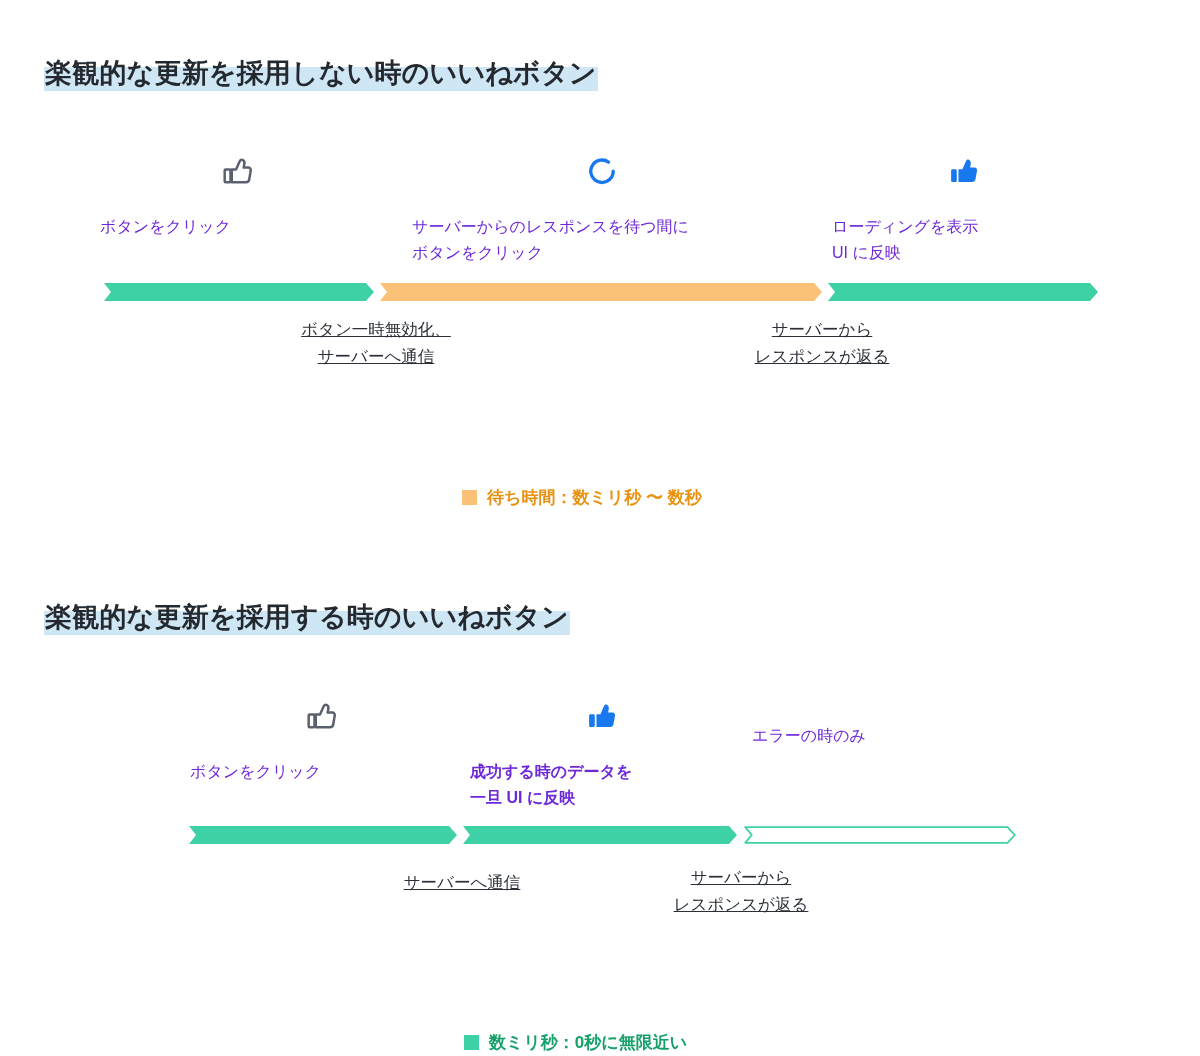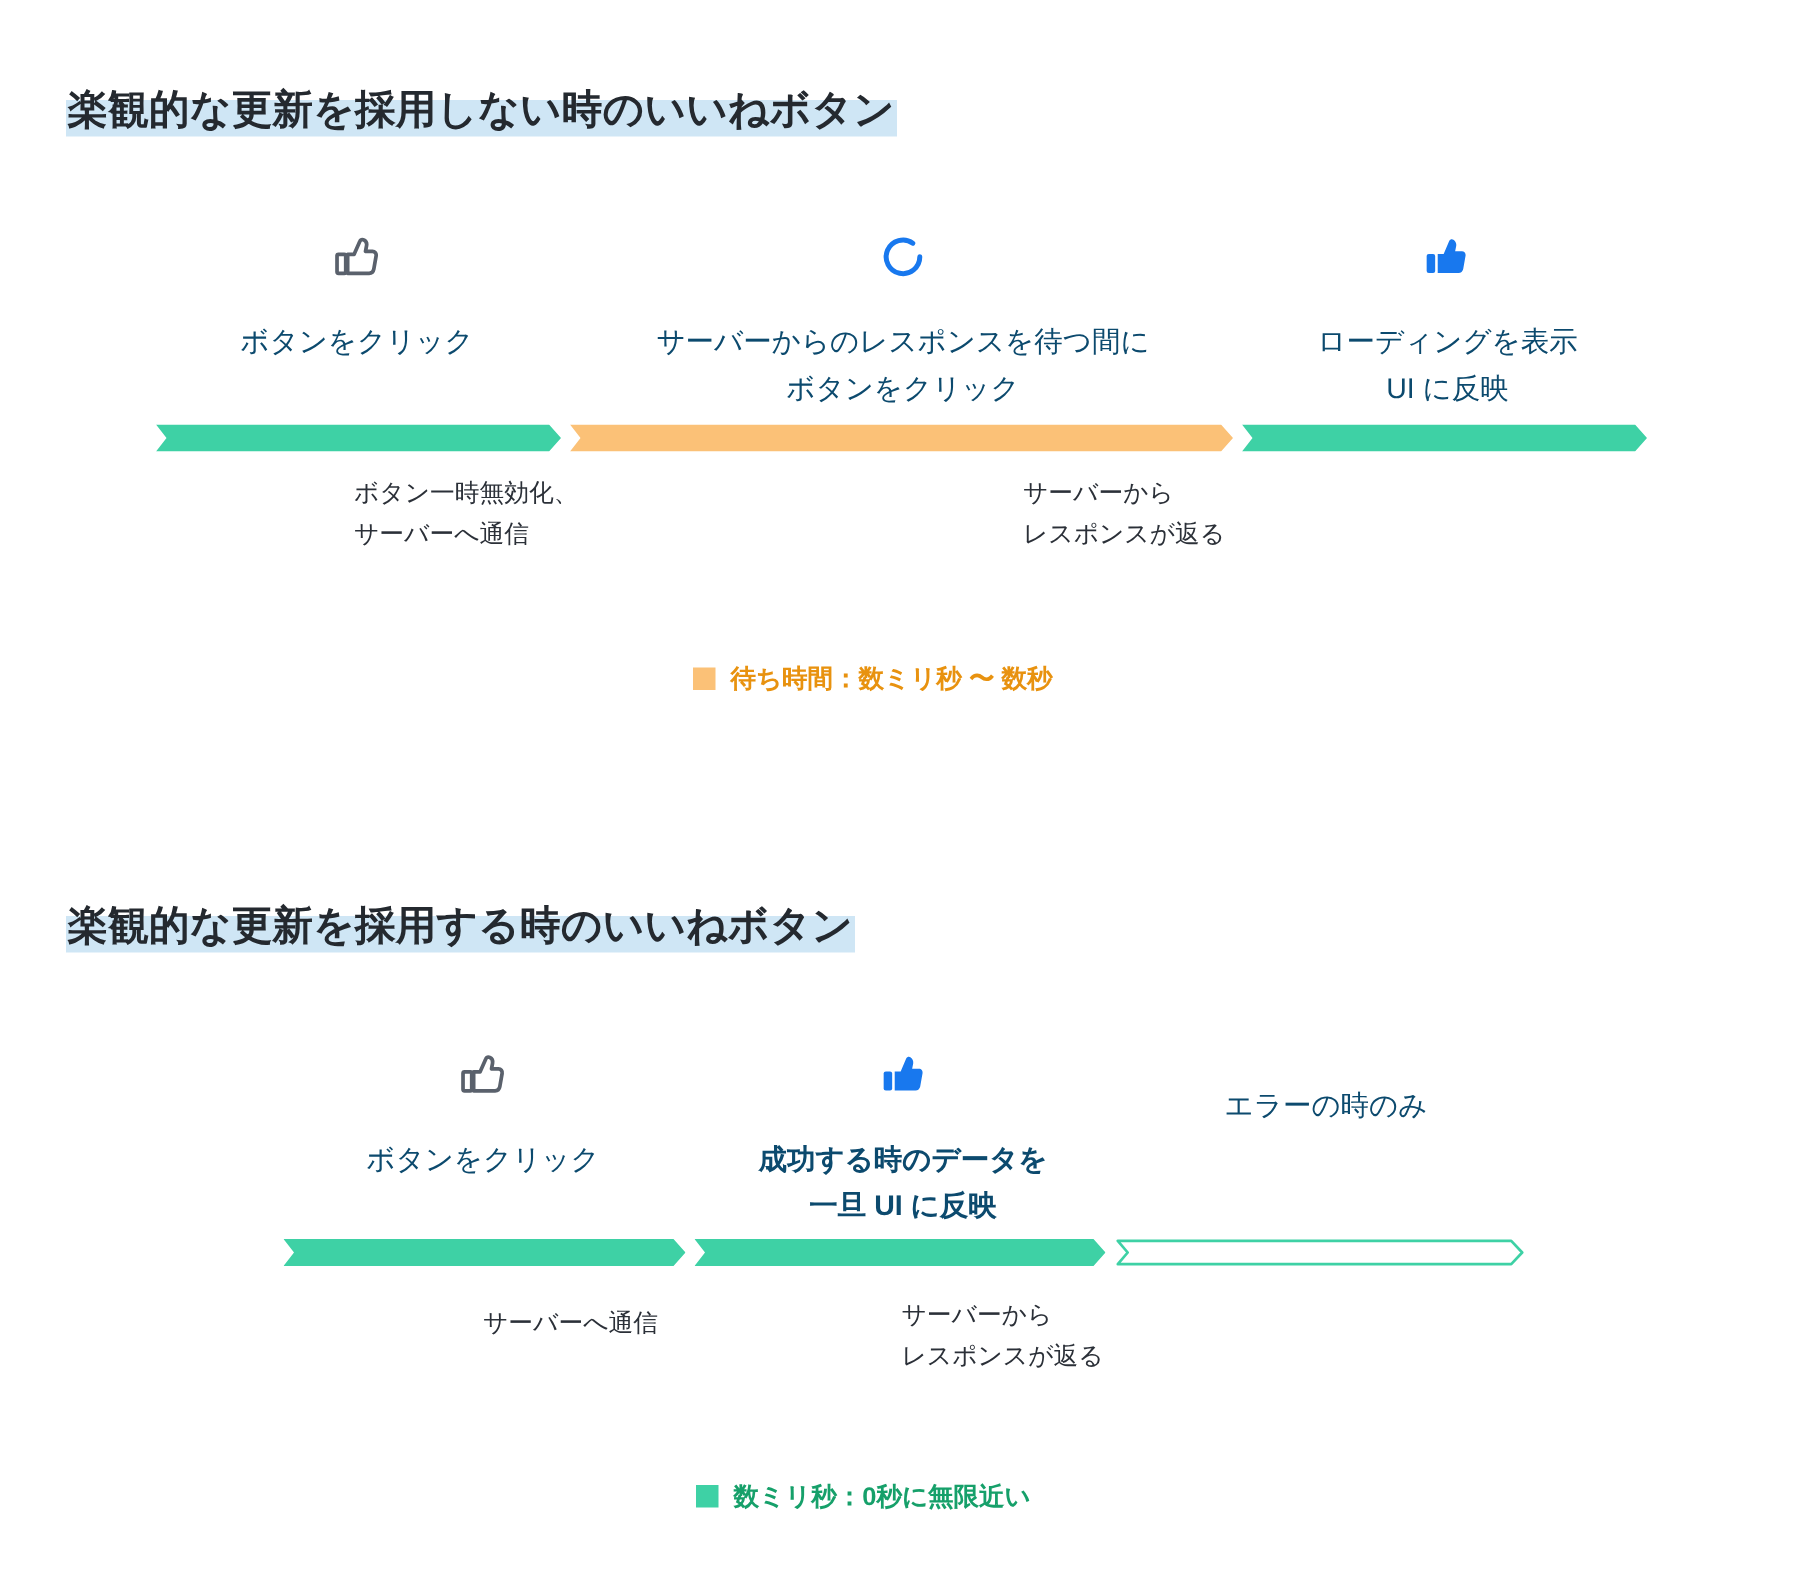--- a/index.html
+++ b/index.html
@@ -48,49 +48,52 @@
     width: 60px;
     height: 44px;
     display: flex;
     align-items: center;
     justify-content: center;
   }
   .icon-wrap svg { display: block; }
 
   .step-label {
     position: absolute;
+    text-align: left;
+    font-size: 16px;
+    line-height: 1.62;
+    color: #6d28d9;
+    white-space: nowrap;
+  }
+  .bar {
+    position: absolute;
+    height: 18px;
+  }
+  .bar svg { display: block; width: 100%; height: 100%; }
+
+  .bar-label {
+    position: absolute;
     text-align: center;
-    font-size: 19px;
-    line-height: 1.62;
-    color: #0c4a6e;
-    white-space: nowrap;
-  }
-  .bar {
-    position: absolute;
-    height: 18px;
-  }
-  .bar svg { display: block; width: 100%; height: 100%; }
-
-  .bar-label {
-    position: absolute;
     font-size: 16.5px;
     line-height: 1.62;
     color: #2b3038;
     white-space: nowrap;
+    text-decoration: underline;
   }
 
   
   .legend {
     position: absolute;
     display: flex;
     align-items: center;
     gap: 10px;
     font-size: 17px;
     font-weight: bold;
     white-space: nowrap;
+    margin-top: 45px;
   }
   .legend .swatch {
     width: 15px;
     height: 15px;
     display: inline-block;
     flex: 0 0 auto;
   }
   .legend.orange { color: #e8920f; }
   .legend.orange .swatch { background: #fbc177; }
   .legend.green  { color: #16a06a; }

